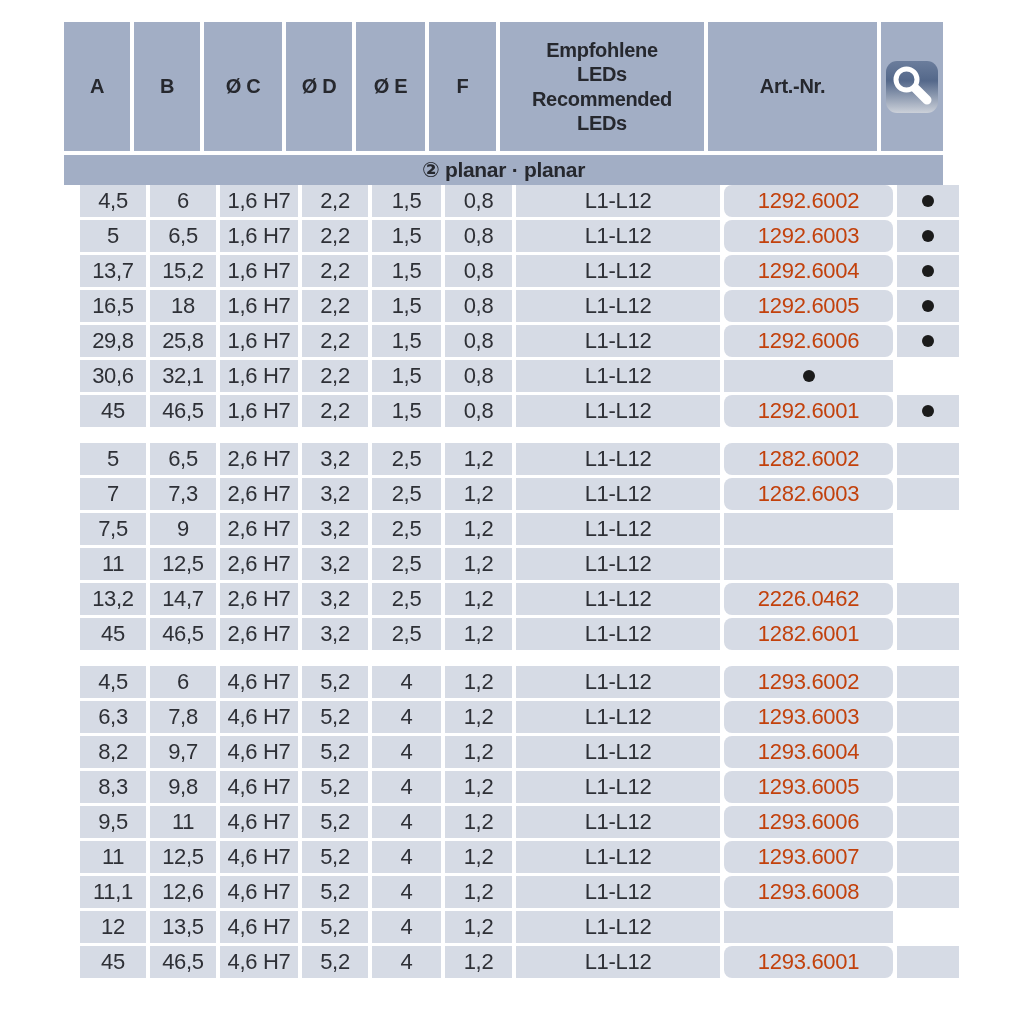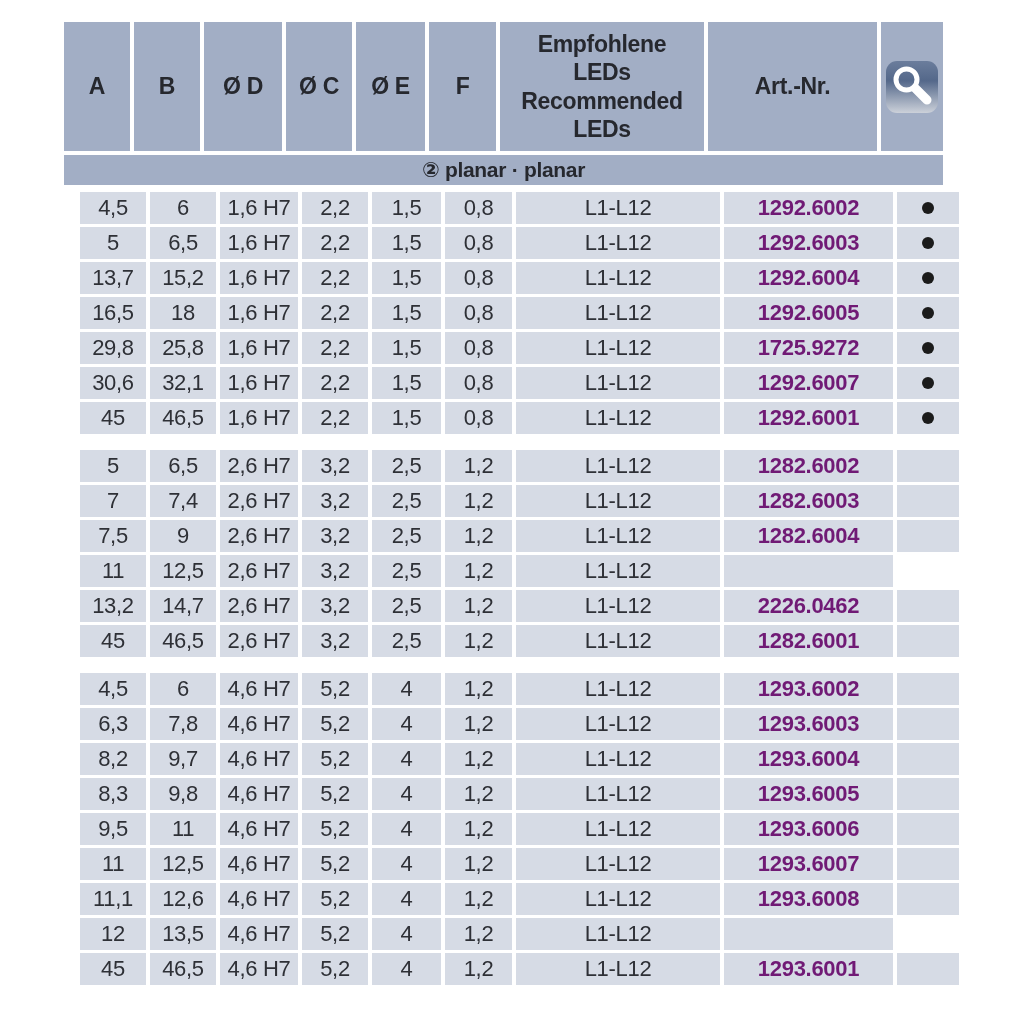--- a/index.html
+++ b/index.html
@@ -13,46 +13,46 @@
     width:1024px;height:1024px;background:var(--page-bg);
     font-family:"Liberation Sans","DejaVu Sans",sans-serif;
     color:var(--text);letter-spacing:-0.3px;overflow:hidden;
   }
   .table{position:absolute;left:64px;top:22px;width:879px;}
   .row{display:grid;grid-template-columns:var(--cols);column-gap:4px;}
   .cell{
     background:var(--cell-bg);display:flex;align-items:center;justify-content:center;
     font-size:22px;text-align:center;
   }
-  .header-row .cell{background:var(--header-bg);height:129px;font-size:23px;font-weight:bold;color:#26282e;}
+  .header-row .cell{background:var(--header-bg);height:129px;font-size:20px;font-weight:bold;color:#26282e;}
   .leds-h{white-space:pre-line;font-size:21px;line-height:1.22;}
   .banner{
-    background:var(--header-bg);height:30px;margin-top:4px;margin-bottom:7px;
+    background:var(--header-bg);height:30px;margin-top:4px;margin-bottom:0;
     display:flex;align-items:center;justify-content:center;
     font-size:21px;font-weight:bold;color:#26282e;
   }
   .data-row{margin-bottom:3px;}
   .data-row .cell{height:32px;}
   .group{margin-bottom:16px;padding-left:16px;}
   .group:last-child{margin-bottom:0;}
-  .art{font-weight:bold;color:#701a75;}
+  .art{font-weight:normal;color:#c2410c;border-radius:8px;}
   .dot{width:12px;height:12px;border-radius:50%;background:var(--dot);display:inline-block;}
   .zoom-btn{width:56px;height:56px;cursor:pointer;display:flex;align-items:center;justify-content:center;}
   .zoom-btn svg{display:block;}
   .stop1{stop-color:var(--icon-top);} .stop2{stop-color:var(--icon-mid);} .stop3{stop-color:var(--icon-bottom);}
 </style>
 </head>
 <body>
 
 <div class="table">
   <div class="row header-row">
     <div class="cell">A</div>
     <div class="cell">B</div>
+    <div class="cell">Ø C</div>
     <div class="cell">Ø D</div>
-    <div class="cell">Ø C</div>
     <div class="cell">Ø E</div>
     <div class="cell">F</div>
     <div class="cell leds-h">Empfohlene
 LEDs
 Recommended
 LEDs</div>
     <div class="cell">Art.-Nr.</div>
     <div class="cell icon-cell">
       <div class="zoom-btn">
         <svg width="54" height="54" viewBox="0 0 54 54" aria-hidden="true">
@@ -130,34 +130,33 @@
           </div>
         </div>
         <div class="row data-row">
           <div class="cell">29,8</div>
           <div class="cell">25,8</div>
           <div class="cell">1,6 H7</div>
           <div class="cell">2,2</div>
           <div class="cell">1,5</div>
           <div class="cell">0,8</div>
           <div class="cell">L1-L12</div>
-          <div class="cell art">1725.9272</div>
+          <div class="cell art">1292.6006</div>
           <div class="cell icon-col">
             <span class="dot"></span>
           </div>
         </div>
         <div class="row data-row">
           <div class="cell">30,6</div>
           <div class="cell">32,1</div>
           <div class="cell">1,6 H7</div>
           <div class="cell">2,2</div>
           <div class="cell">1,5</div>
           <div class="cell">0,8</div>
           <div class="cell">L1-L12</div>
-          <div class="cell art">1292.6007</div>
           <div class="cell icon-col">
             <span class="dot"></span>
           </div>
         </div>
         <div class="row data-row">
           <div class="cell">45</div>
           <div class="cell">46,5</div>
           <div class="cell">1,6 H7</div>
           <div class="cell">2,2</div>
           <div class="cell">1,5</div>
@@ -176,38 +175,37 @@
           <div class="cell">2,6 H7</div>
           <div class="cell">3,2</div>
           <div class="cell">2,5</div>
           <div class="cell">1,2</div>
           <div class="cell">L1-L12</div>
           <div class="cell art">1282.6002</div>
           <div class="cell icon-col"></div>
         </div>
         <div class="row data-row">
           <div class="cell">7</div>
-          <div class="cell">7,4</div>
+          <div class="cell">7,3</div>
           <div class="cell">2,6 H7</div>
           <div class="cell">3,2</div>
           <div class="cell">2,5</div>
           <div class="cell">1,2</div>
           <div class="cell">L1-L12</div>
           <div class="cell art">1282.6003</div>
           <div class="cell icon-col"></div>
         </div>
         <div class="row data-row">
           <div class="cell">7,5</div>
           <div class="cell">9</div>
           <div class="cell">2,6 H7</div>
           <div class="cell">3,2</div>
           <div class="cell">2,5</div>
           <div class="cell">1,2</div>
           <div class="cell">L1-L12</div>
-          <div class="cell art">1282.6004</div>
           <div class="cell icon-col"></div>
         </div>
         <div class="row data-row">
           <div class="cell">11</div>
           <div class="cell">12,5</div>
           <div class="cell">2,6 H7</div>
           <div class="cell">3,2</div>
           <div class="cell">2,5</div>
           <div class="cell">1,2</div>
           <div class="cell">L1-L12</div>

